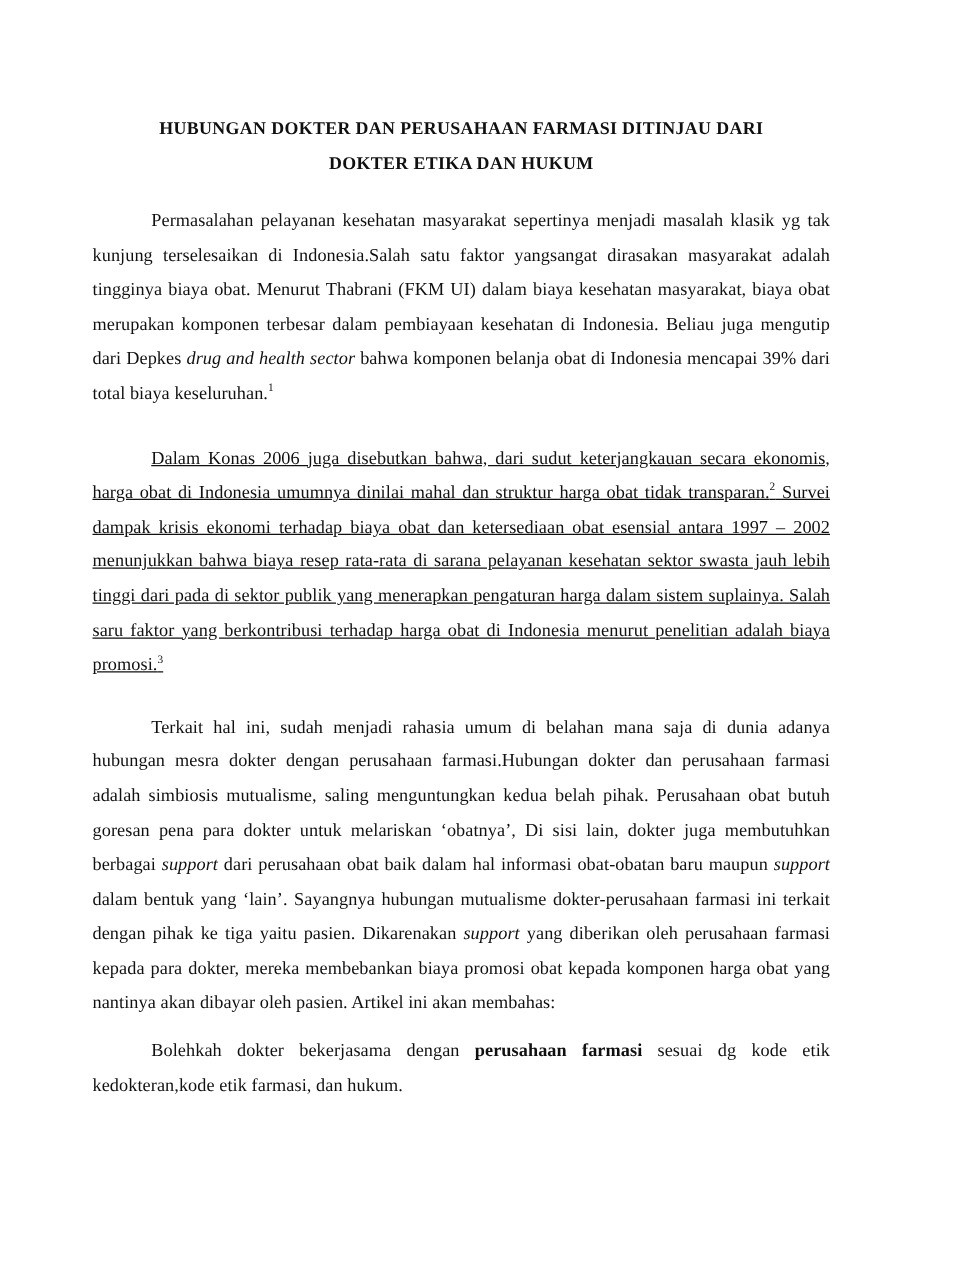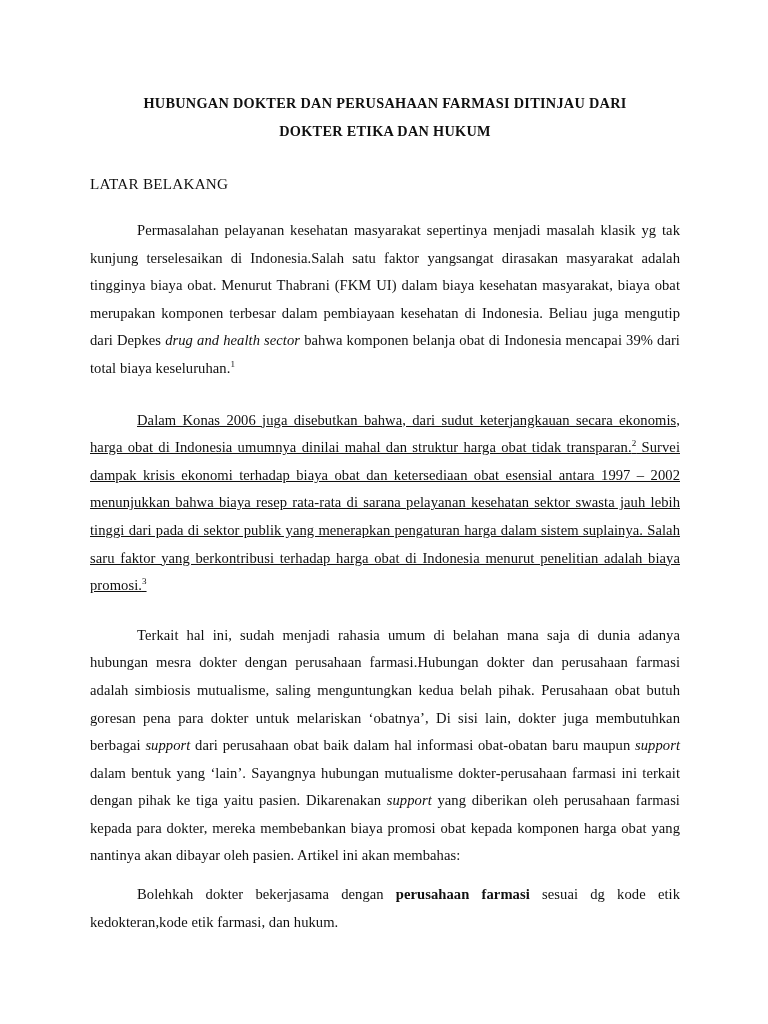--- a/index.html
+++ b/index.html
@@ -18,21 +18,21 @@
     position: relative;
     width: 768px;
     height: 1024px;
     background: #ffffff;
     box-sizing: border-box;
     padding: 0;
     overflow: hidden;
   }
   .content {
     position: absolute;
-    left: 90px;
+    left: 74px;
     top: 0;
     width: 590px;
   }
   .doc-title {
     text-align: center;
     font-weight: bold;
     font-size: 14.3px;
     line-height: 27.5px;
     letter-spacing: 0.02em;
     margin: 0;
@@ -76,21 +76,20 @@
 </style>
 </head>
 <body>
 
 <div class="page">
   <div class="content">
 
     <div class="doc-title title-line-1">HUBUNGAN DOKTER DAN PERUSAHAAN FARMASI DITINJAU DARI</div>
     <div class="doc-title title-line-2">DOKTER ETIKA DAN HUKUM</div>
 
-    <div class="section-heading">LATAR BELAKANG</div>
 
     <p class="body-par first-par"><span>Permasalahan pelayanan kesehatan masyarakat sepertinya menjadi masalah klasik yg tak kunjung terselesaikan di Indonesia.Salah satu faktor yangsangat dirasakan masyarakat adalah tingginya biaya obat. Menurut Thabrani (FKM UI) dalam biaya kesehatan masyarakat, biaya obat merupakan komponen terbesar dalam pembiayaan kesehatan di Indonesia. Beliau juga mengutip dari Depkes </span><span class="it">drug and health sector</span><span> bahwa komponen belanja obat di Indonesia mencapai 39% dari total biaya keseluruhan.</span><sup class="ref">1</sup></p>
 
     <p class="body-par par-gap-lg"><span>Dalam Konas 2006 juga disebutkan bahwa, dari sudut keterjangkauan secara  ekonomis, harga obat di Indonesia umumnya dinilai mahal dan struktur harga obat tidak transparan.</span><sup class="ref">2</sup><span> Survei dampak krisis ekonomi terhadap biaya obat dan ketersediaan obat esensial antara 1997 – 2002 menunjukkan bahwa biaya resep rata-rata di sarana pelayanan kesehatan sektor swasta jauh lebih tinggi dari pada di sektor publik yang menerapkan pengaturan harga dalam sistem suplainya. Salah saru faktor yang berkontribusi terhadap  harga obat di Indonesia menurut penelitian adalah biaya promosi.</span><sup class="ref">3</sup></p>
 
     <p class="body-par par-gap-md"><span>Terkait hal ini, sudah menjadi rahasia umum di belahan mana saja di dunia adanya hubungan mesra dokter dengan perusahaan farmasi.Hubungan dokter dan perusahaan farmasi adalah simbiosis mutualisme, saling menguntungkan kedua belah pihak. Perusahaan obat butuh goresan pena para dokter untuk melariskan ‘obatnya’, Di sisi lain, dokter juga membutuhkan berbagai </span><span class="it">support</span><span> dari perusahaan obat baik dalam hal informasi obat-obatan baru maupun </span><span class="it">support</span><span> dalam bentuk yang ‘lain’. Sayangnya hubungan mutualisme dokter-perusahaan farmasi ini terkait dengan pihak ke tiga yaitu pasien. Dikarenakan </span><span class="it">support</span><span> yang diberikan oleh perusahaan farmasi kepada para dokter, mereka membebankan biaya promosi obat kepada komponen harga obat yang nantinya akan dibayar oleh pasien.  Artikel ini akan membahas:</span></p>
 
     <p class="body-par par-gap-sm"><span>Bolehkah dokter bekerjasama dengan </span><span class="bd">perusahaan farmasi</span><span> sesuai dg kode etik kedokteran,kode etik farmasi, dan  hukum.</span></p>
 
   </div>

